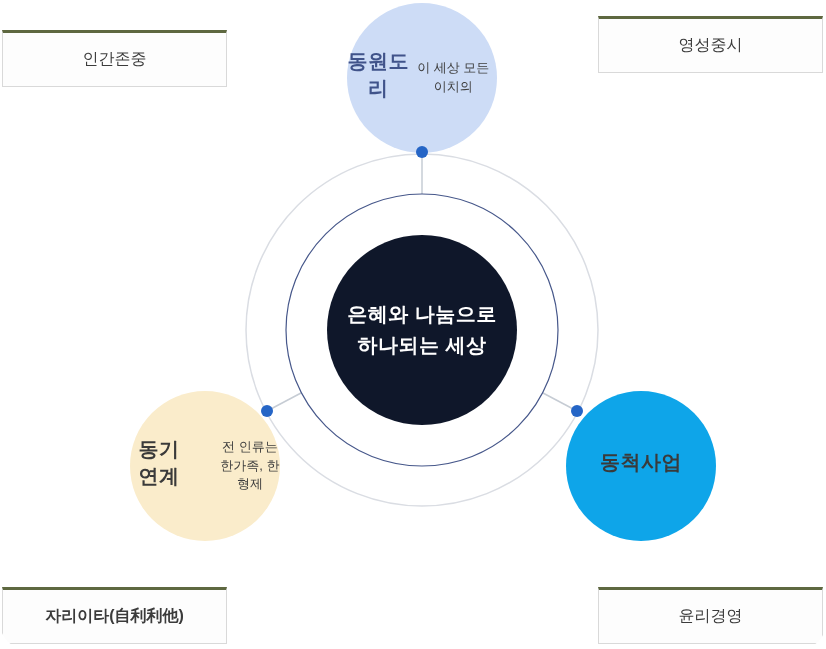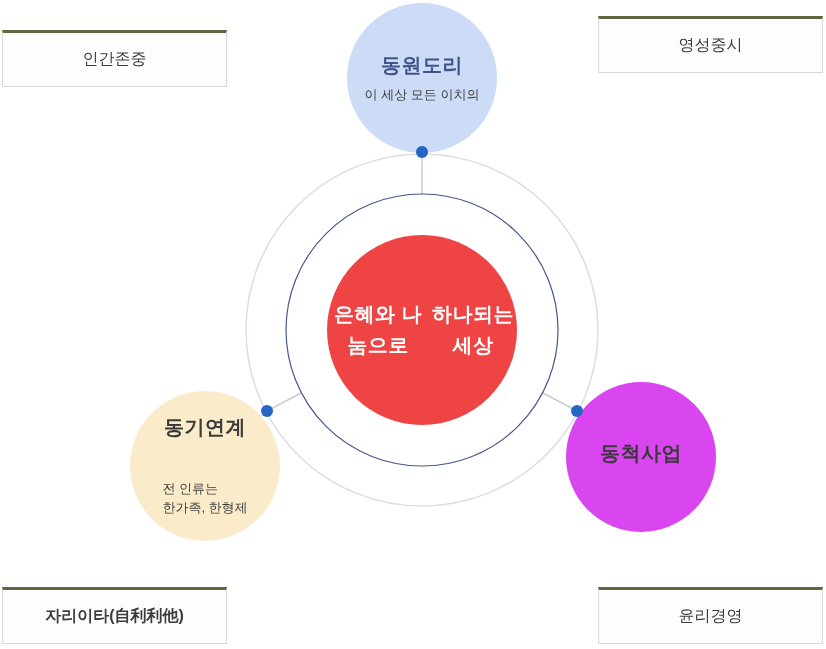--- a/index.html
+++ b/index.html
@@ -3,20 +3,21 @@
 <meta charset="utf-8">
 <style>
   html, body { margin: 0; padding: 0; background: #ffffff; }
   .stage {
     position: relative;
     width: 826px;
     height: 649px;
     background: #ffffff;
     font-family: "Liberation Sans", sans-serif;
     overflow: hidden;
+    border-radius: 26px;
   }
   .stage svg { position: absolute; left: 0; top: 0; }
 
   
   .corner-box {
     position: absolute;
     width: 223px;
     height: 53px;
     background: #fdfdfd;
     border: 1px solid #d9d9d9;
@@ -34,27 +35,27 @@
   .corner-bl { left: 2px;   top: 587px; font-weight: bold; }
   .corner-br { left: 598px; top: 587px; }
 
   
   .node-circle {
     position: absolute;
     width: 150px;
     height: 150px;
     border-radius: 50%;
     display: flex;
-    flex-direction: column;
     align-items: center;
     justify-content: center;
+    text-align: center;
   }
   .node-top          { left: 347px; top: 3px;   background: #cddcf6; }
   .node-bottom-left  { left: 130px; top: 391px; background: #faeccb; gap: 32px; }
-  .node-bottom-right { left: 566px; top: 382px; background: #d946ef; }
+  .node-bottom-right { left: 566px; top: 391px; background: #0ea5e9; }
 
   .node-title {
     font-size: 20px;
     font-weight: bold;
     color: #3a3a3a;
     margin-bottom: 7px;
     letter-spacing: 0.5px;
   }
   .node-top .node-title { color: #40538a; }
   .node-subtitle {
@@ -63,22 +64,23 @@
     color: #3d3d3d;
   }
 
   .center-circle {
     position: absolute;
     left: 327px;
     top: 235px;
     width: 190px;
     height: 190px;
     border-radius: 50%;
-    background: #ef4444;
+    background: #0f172a;
     display: flex;
+    flex-direction: column;
     align-items: center;
     justify-content: center;
     text-align: center;
     color: #ffffff;
     font-size: 20px;
     font-weight: bold;
     line-height: 1.55;
     letter-spacing: 0.5px;
   }
 

